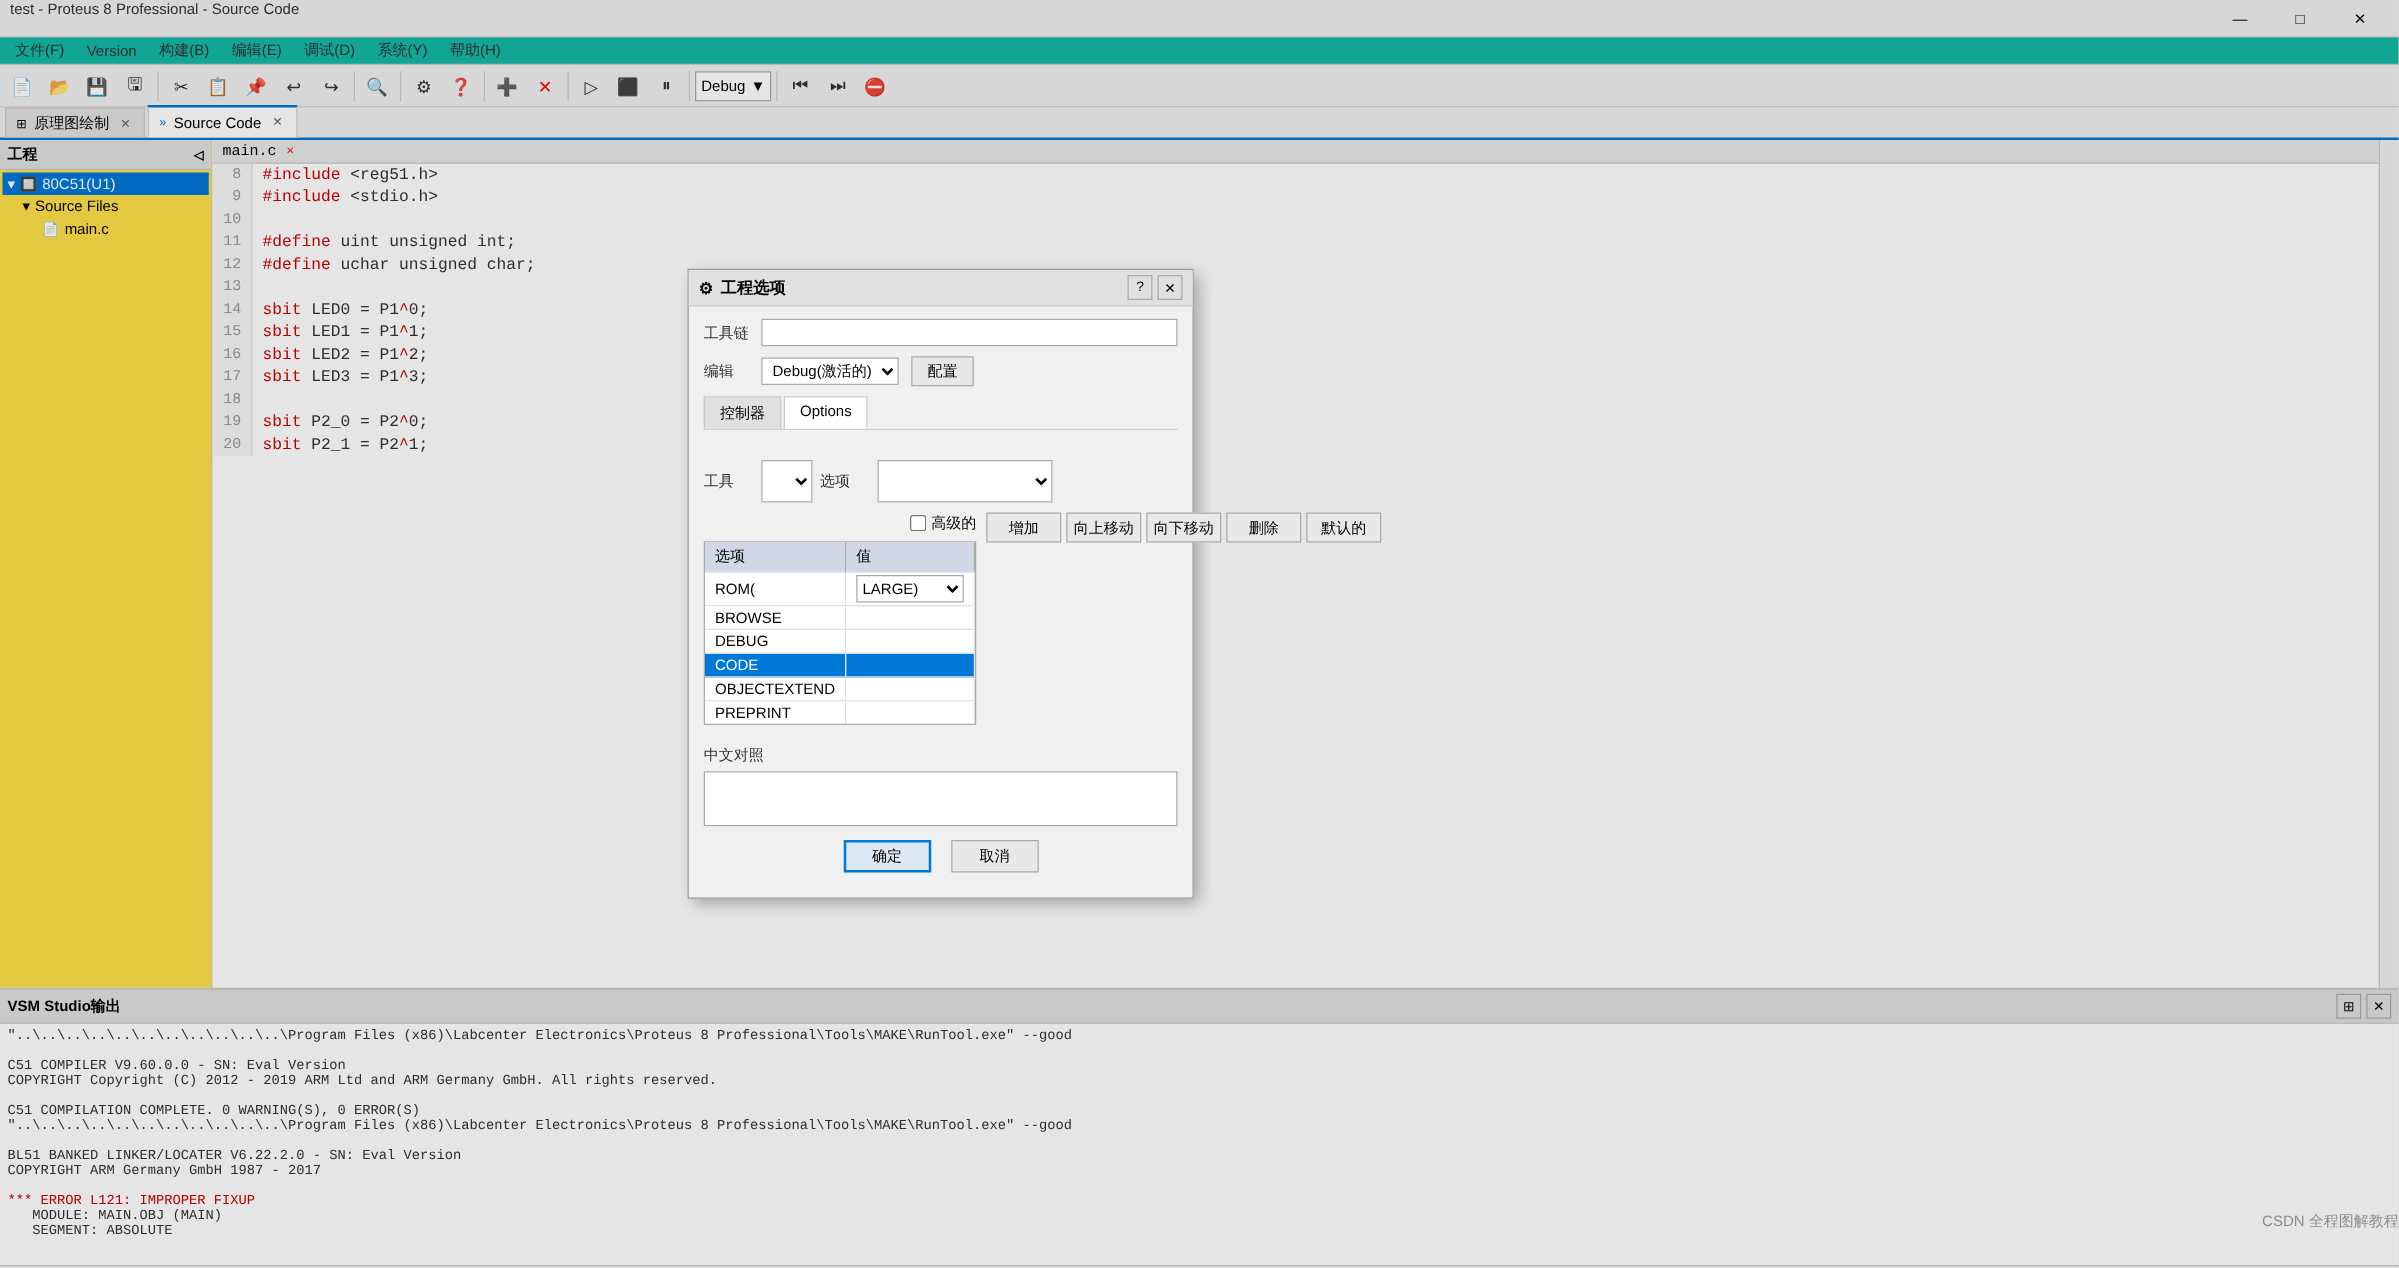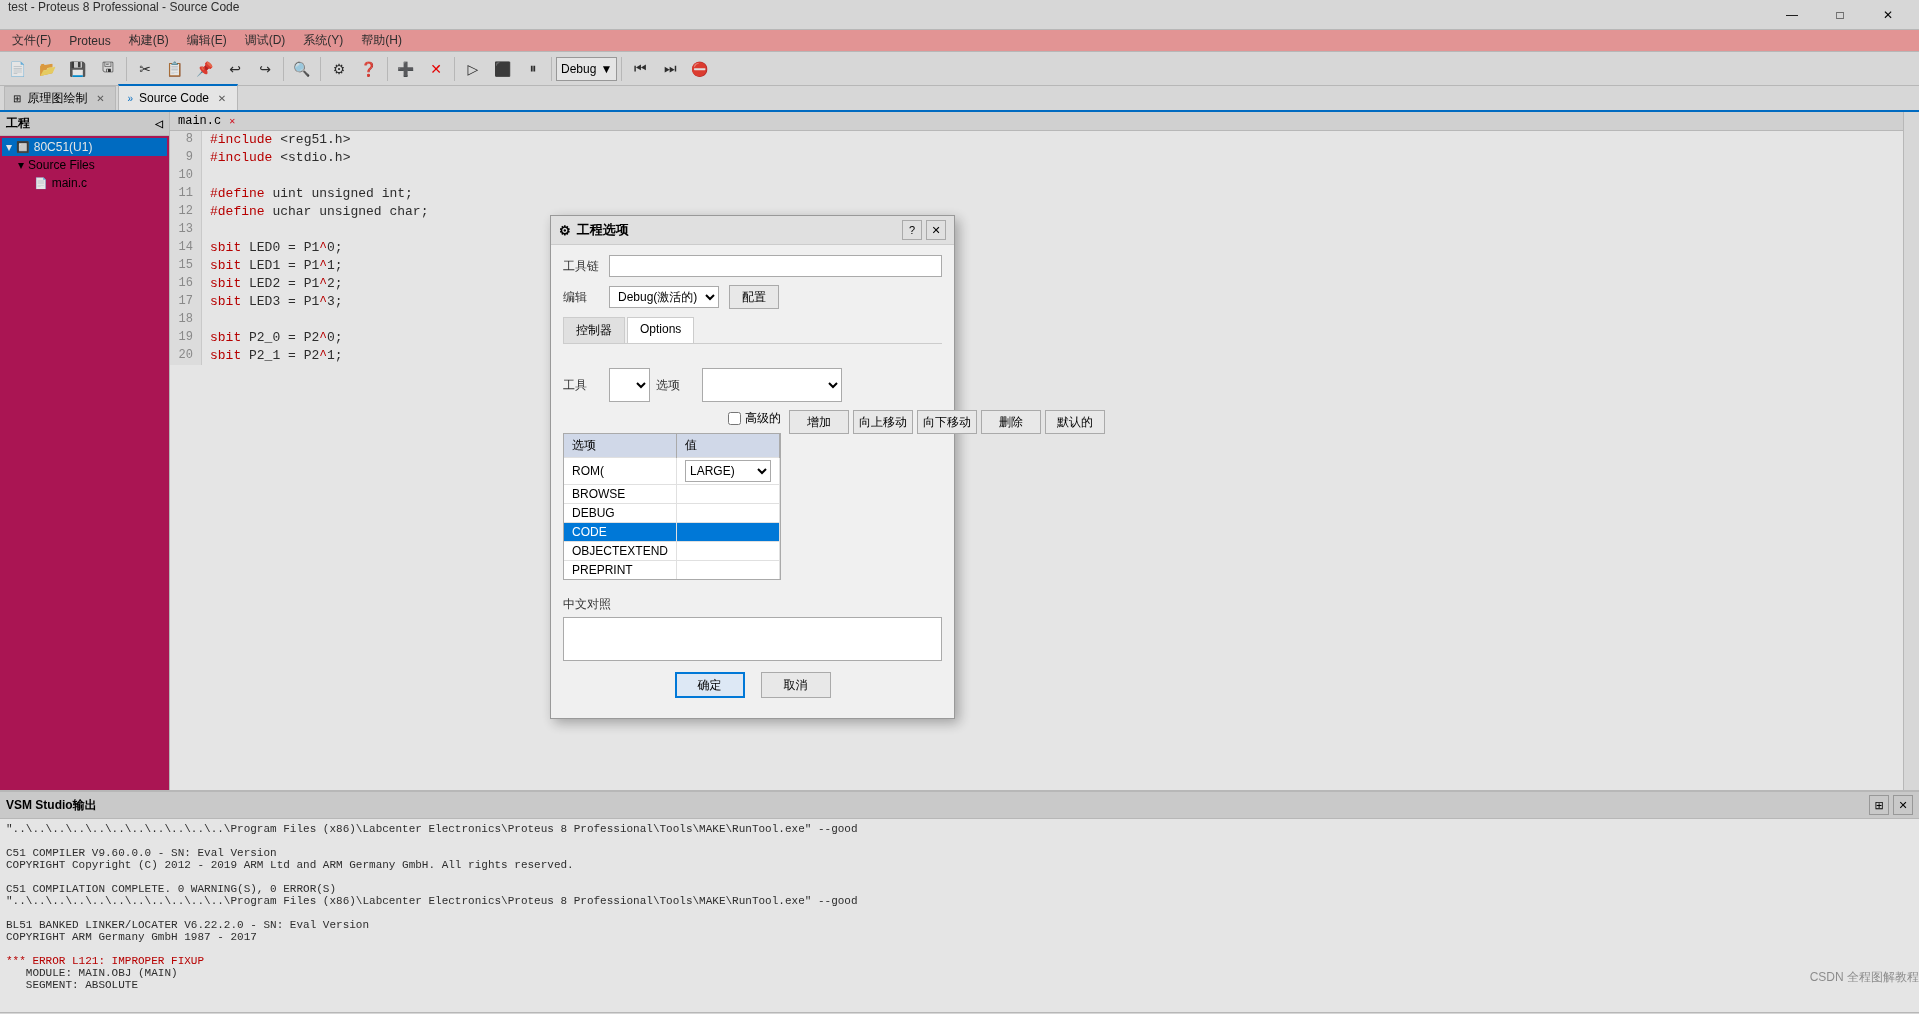--- a/index.html
+++ b/index.html
@@ -19,21 +19,21 @@
     .title-bar-controls { display: flex; gap: 2px; }
     .title-btn {
       width: 46px; height: 30px;
       border: none; background: transparent;
       font-size: 12px; cursor: pointer;
       display: flex; align-items: center; justify-content: center;
     }
 
     
     .menu-bar {
-      background: #fca5a5;
+      background: #14b8a6;
       height: 22px;
       display: flex;
       align-items: center;
       padding: 0 4px;
       border-bottom: 1px solid #ccc;
       gap: 2px;
     }
     .menu-item {
       padding: 2px 8px;
       cursor: pointer;
@@ -106,21 +106,21 @@
 
     
     .main-content {
       display: flex;
       height: calc(1014px - 30px - 22px - 34px - 26px - 200px - 24px);
     }
 
     
     .left-panel {
       width: 170px;
-      background: #be185d;
+      background: #fde047;
       border-right: 1px solid #ccc;
       display: flex;
       flex-direction: column;
     }
     .panel-header {
       background: #e0e0e0;
       padding: 3px 6px;
       font-size: 12px;
       font-weight: bold;
       display: flex;
@@ -467,21 +467,21 @@
   <span class="title-bar-text">test - Proteus 8 Professional - Source Code</span>
   <div class="title-bar-controls">
     <button class="title-btn">—</button>
     <button class="title-btn">□</button>
     <button class="title-btn close">✕</button>
   </div>
 </div>
 
 <div class="menu-bar">
   <span class="menu-item">文件(F)</span>
-  <span class="menu-item">Proteus</span>
+  <span class="menu-item">Version</span>
   <span class="menu-item">构建(B)</span>
   <span class="menu-item">编辑(E)</span>
   <span class="menu-item">调试(D)</span>
   <span class="menu-item">系统(Y)</span>
   <span class="menu-item">帮助(H)</span>
 </div>
 
 <div class="toolbar">
   <button class="toolbar-btn">📄</button>
   <button class="toolbar-btn">📂</button>

